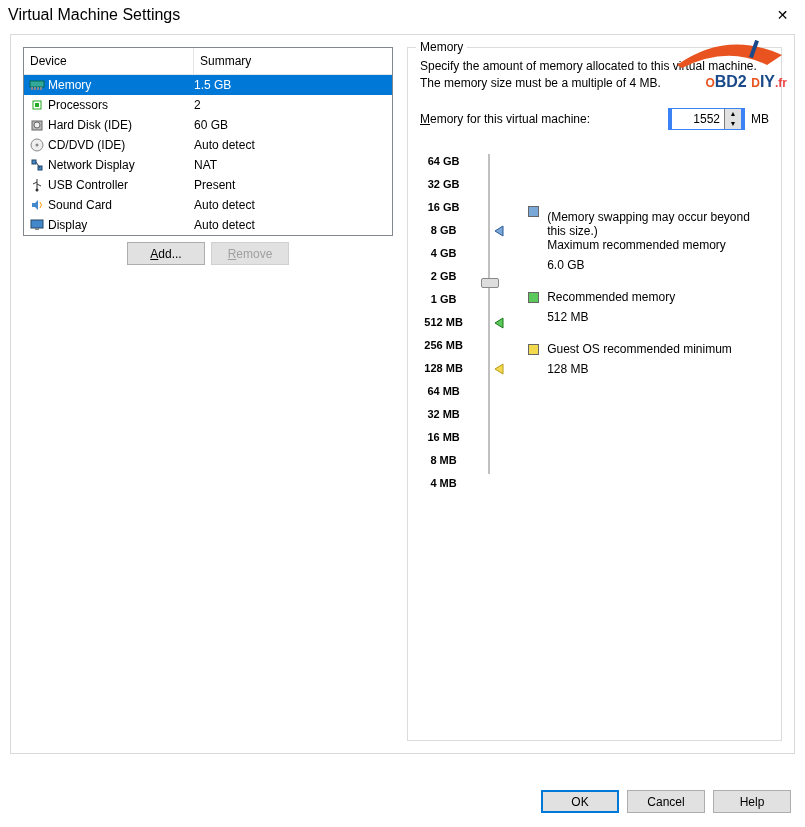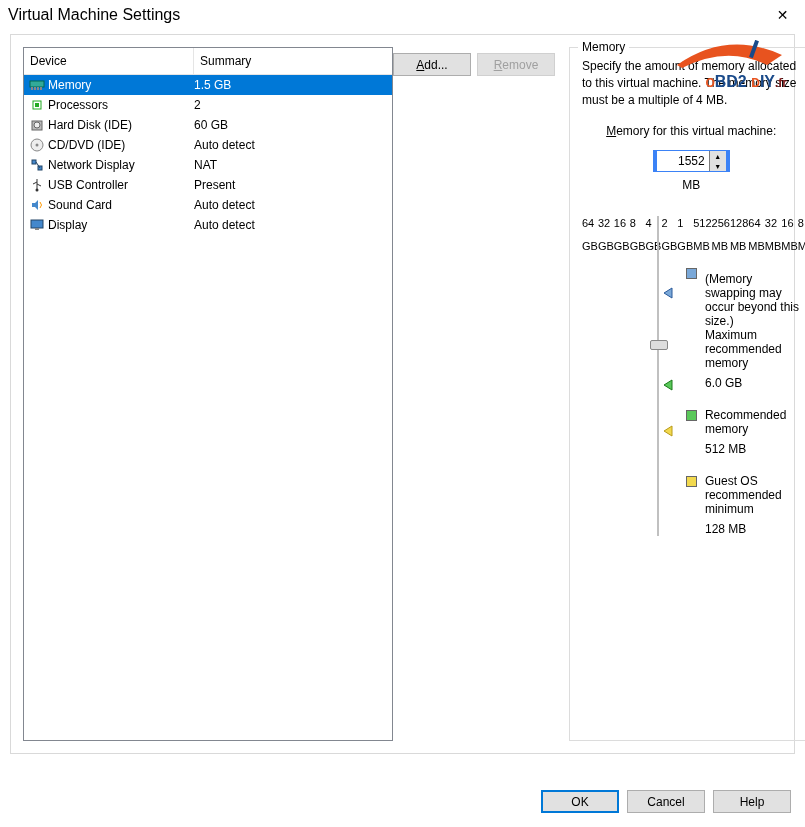--- a/index.html
+++ b/index.html
@@ -23,27 +23,27 @@
 .devrow .icon { width: 18px; height: 16px; margin: 0 2px 0 4px; display: flex; align-items: center; justify-content: center; }
 .devrow .name { width: 146px; }
 .devrow .summary { flex: 1; }
 .btnrow { display: flex; gap: 6px; justify-content: center; margin-top: 6px; }
 .btn { min-width: 78px; height: 23px; border: 1px solid #adadad; background: #e1e1e1; display: inline-flex; align-items: center; justify-content: center; padding: 2px 12px; }
 .btn.disabled { color: #a0a0a0; border-color: #d0d0d0; }
 .btn.primary { border: 2px solid #0078d7; background: #e1e1e1; }
 .groupbox { border: 1px solid #dcdcdc; padding: 10px 12px 12px 12px; position: relative; flex: 1; }
 .groupbox .legend { position: absolute; top: -8px; left: 8px; background: #fff; padding: 0 4px; }
 .desc { line-height: 1.4; margin-bottom: 16px; }
-.memrow { display: flex; align-items: center; gap: 6px; margin-bottom: 20px; flex-direction: column; }
+.memrow { display: flex; align-items: center; gap: 6px; margin-bottom: 20px; }
 .spinner { display: flex; align-items: center; border: 4px solid #3b82f6; height: 22px; }
 .spinner input { border: none; width: 52px; text-align: right; padding: 0 4px; height: 20px; outline: none; }
 .spinner .arrows { display: flex; flex-direction: column; border-left: 1px solid #7a7a7a; }
 .spinner .arrows div { width: 16px; height: 10px; background: #e1e1e1; display: flex; align-items: center; justify-content: center; font-size: 7px; }
 .slider-area { display: flex; gap: 10px; }
-.ticks { display: flex; flex-direction: row; align-items: flex-start; width: 54px; }
+.ticks { display: flex; flex-direction: column; align-items: center; width: 54px; font-weight: bold; }
 .ticks div { height: 23px; line-height: 23px; font-size: 11px; }
 .track { position: relative; width: 24px; height: 340px; }
 .track .rail { position: absolute; left: 11px; top: 4px; width: 2px; height: 320px; background: #c0c0c0; }
 .track .thumb { position: absolute; left: 4px; width: 18px; height: 10px; background: #ddd; border: 1px solid #888; border-radius: 2px; }
 .marker { position: absolute; left: 16px; }
 .legend-items { margin-left: 20px; }
 .legend-item { display: flex; gap: 8px; margin-bottom: 18px; }
 .swatch { width: 11px; height: 11px; border: 1px solid #666; margin-top: 2px; flex-shrink: 0; }
 .footer { position: absolute; bottom: 14px; right: 14px; display: flex; gap: 8px; }
 .underline-first::first-letter { text-decoration: underline; }
@@ -53,21 +53,21 @@
 </head>
 <body>
 
 <div class="titlebar">
   <div class="title">Virtual Machine Settings</div>
   <div class="close">✕</div>
 </div>
 
 <div class="content">
   <div class="tabbody">
-    <div style="display:flex;">
+    <div style="display:flex;flex-direction:column;">
       <div class="devlist">
         <div class="devheader">
           <div class="col-device">Device</div>
           <div class="col-summary">Summary</div>
         </div>
         <div class="devrows">
           <div class="devrow selected">
             <span class="icon">
                 <svg width="16" height="12">
                   <rect x="1" y="2" width="14" height="6" fill="#3a9" stroke="#065"></rect>
@@ -238,20 +238,20 @@
       </div>
     </div>
   </div>
 </div>
 
 <div class="watermark">
   <svg class="swoosh" viewBox="0 0 120 30">
       <path d="M10 25 Q60 -10 115 15 L100 25 Q60 5 15 28 Z" fill="#e8531f"></path>
       <rect x="85" y="0" width="4" height="18" fill="#1a4a8a" transform="rotate(20 87 9)"></rect>
     </svg>
-  <div style="font-weight:bold;font-size:16px;color:#1a4a8a;"><span style="color:#e8531f">O</span>BD2 <span style="color:#e8531f">D</span>IY<span style="color:#7f1d1d">.fr</span></div>
+  <div style="font-weight:bold;font-size:16px;color:#1a4a8a;"><span style="color:#e8531f">O</span>BD2 <span style="color:#e8531f">D</span>IY<span style="color:#ef4444">.fr</span></div>
 </div>
 
 <div class="footer">
   <div class="btn primary">OK</div>
   <div class="btn">Cancel</div>
   <div class="btn">Help</div>
 </div>
 
 </body></html>

